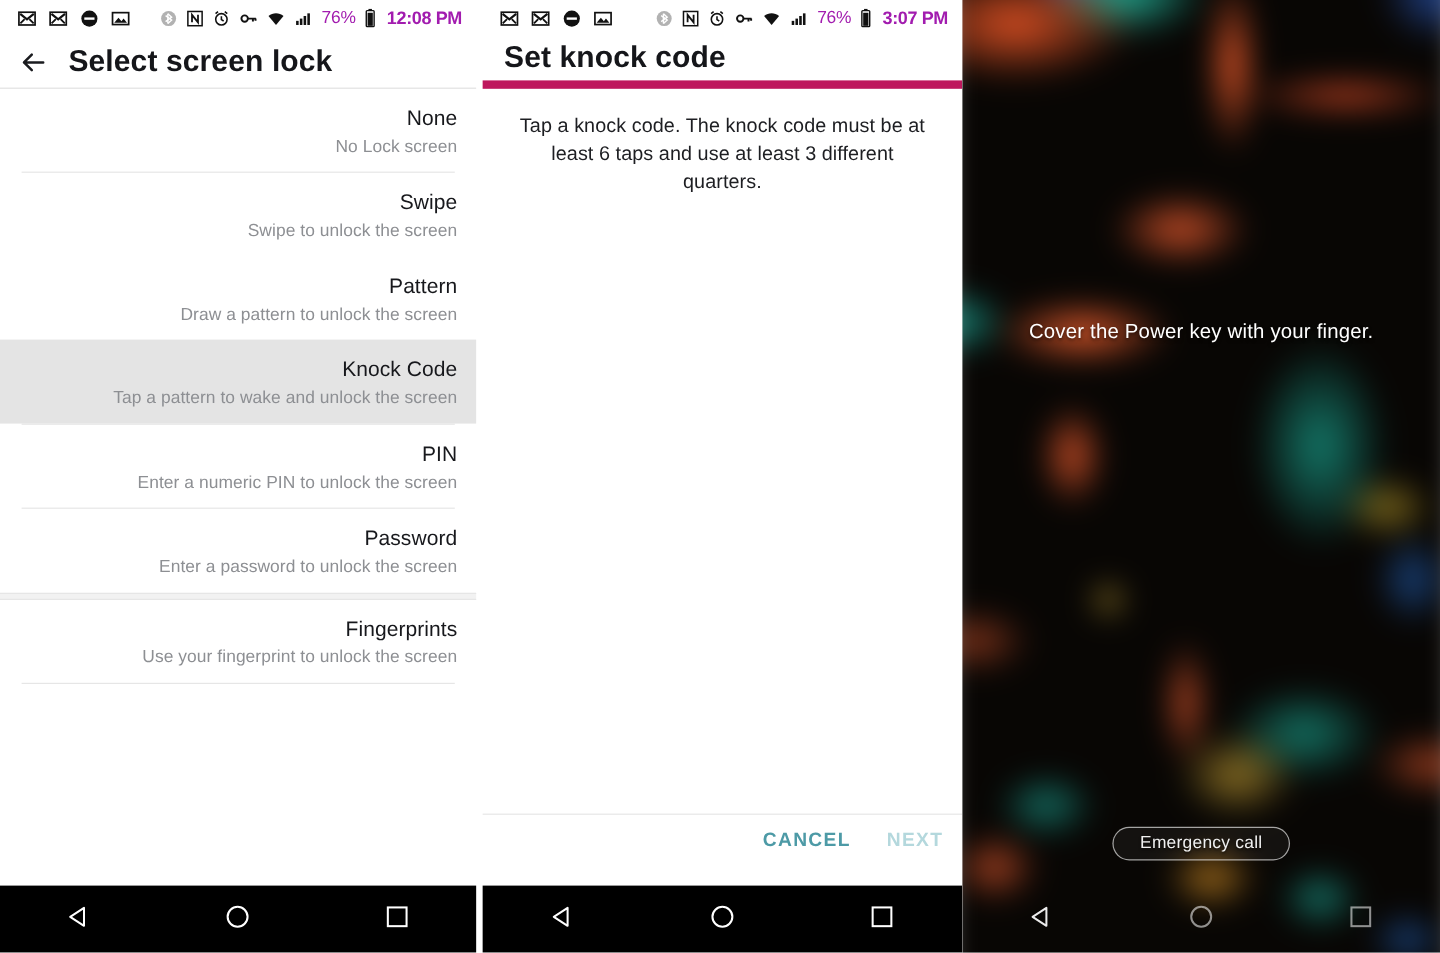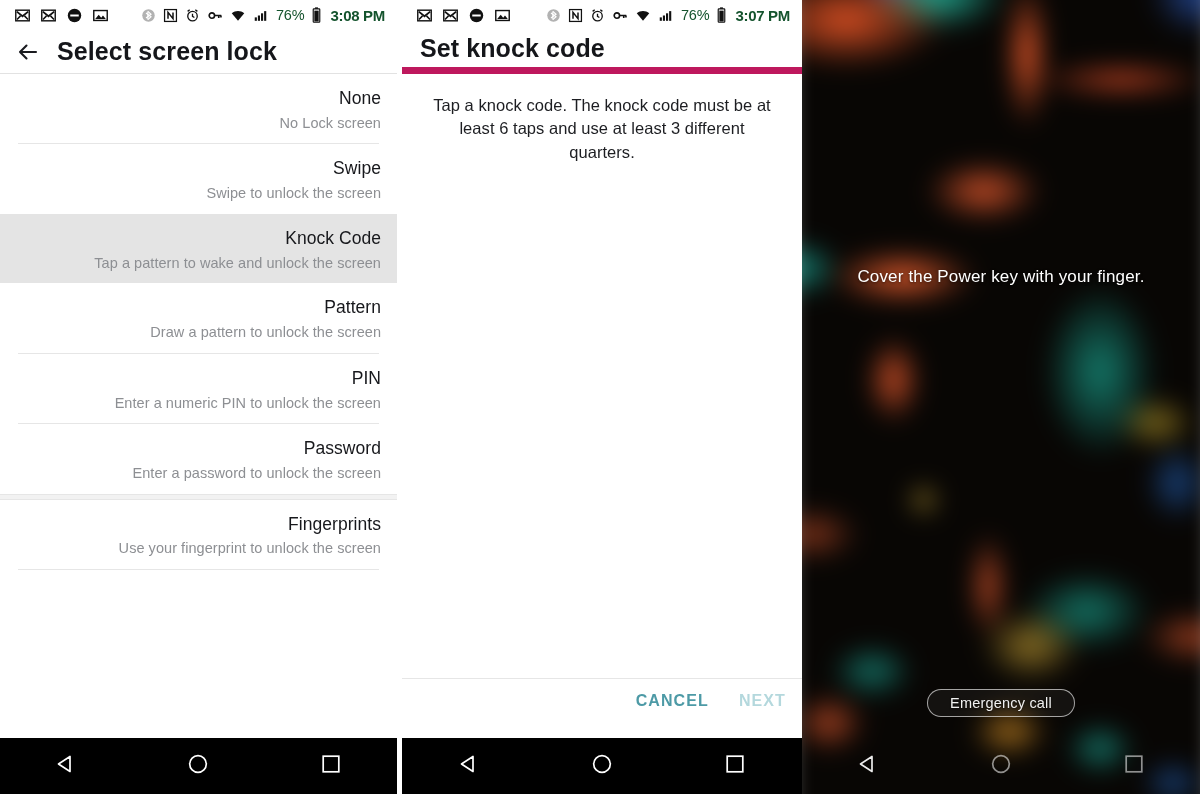--- a/index.html
+++ b/index.html
@@ -14,21 +14,21 @@
   
   .panel { position:relative; height:794px; background:#fff; overflow:hidden; }
   .panel-1 { width:397px; }
   .gap { width:5px; height:794px; background:#ffffff; }
   .panel-2 { width:400px; }
   .panel-3 { width:398px; }
 
   
   .statusbar {
     height:30px; display:flex; align-items:center;
-    padding:0 12px 0 14px; font-size:14.5px; color:#14532d;
+    padding:0 12px 0 14px; font-size:14.5px; color:#a21caf;
     font-family:"Liberation Sans", sans-serif;
   }
   .sb-left { display:flex; align-items:center; gap:9px; }
   .sb-spacer { flex:1; }
   .sb-right { display:flex; align-items:center; gap:7px; }
   .sb-icon { display:inline-flex; align-items:center; justify-content:center; }
   .sb-time { font-weight:600; font-size:15px; letter-spacing:-.3px; margin-left:1px; }
   .sb-pct  { font-weight:500; font-size:14.5px; letter-spacing:-.2px; }
 
   
@@ -211,21 +211,21 @@
             </svg>
         </span>
         <span class="sb-pct">76%</span>
         <span class="sb-icon">
           <svg width="11" height="16" viewBox="0 0 12 22">
               <rect x="4" y="0.5" width="4" height="2" fill="#111"></rect>
               <rect x="1.5" y="2.5" width="9" height="18.5" rx="1" fill="none" stroke="#111" stroke-width="1.6"></rect>
               <rect x="3" y="5" width="6" height="15" fill="#111"></rect>
             </svg>
         </span>
-        <span class="sb-time">3:08 PM</span>
+        <span class="sb-time">12:08 PM</span>
       </div>
     </div>
 
     <div class="titlebar">
       <span class="back-arrow">
         <svg width="24" height="24" viewBox="0 0 24 24">
             <path d="M20 12H4M10.5 5.5L4 12l6.5 6.5" fill="none" stroke="#1a1b1f" stroke-width="2.1" stroke-linecap="round" stroke-linejoin="round"></path>
           </svg>
       </span>
       <span class="title-text">Select screen lock</span>
@@ -237,28 +237,28 @@
         <div class="li-title">None</div>
         <div class="li-sub">No Lock screen</div>
       </div>
       <div class="li-divider"></div>
 
       <div class="list-item">
         <div class="li-title">Swipe</div>
         <div class="li-sub">Swipe to unlock the screen</div>
       </div>
 
+      <div class="list-item">
+        <div class="li-title">Pattern</div>
+        <div class="li-sub">Draw a pattern to unlock the screen</div>
+      </div>
+
       <div class="list-item selected">
         <div class="li-title">Knock Code</div>
         <div class="li-sub">Tap a pattern to wake and unlock the screen</div>
-      </div>
-
-      <div class="list-item">
-        <div class="li-title">Pattern</div>
-        <div class="li-sub">Draw a pattern to unlock the screen</div>
       </div>
       <div class="li-divider"></div>
 
       <div class="list-item">
         <div class="li-title">PIN</div>
         <div class="li-sub">Enter a numeric PIN to unlock the screen</div>
       </div>
       <div class="li-divider"></div>
 
       <div class="list-item">

